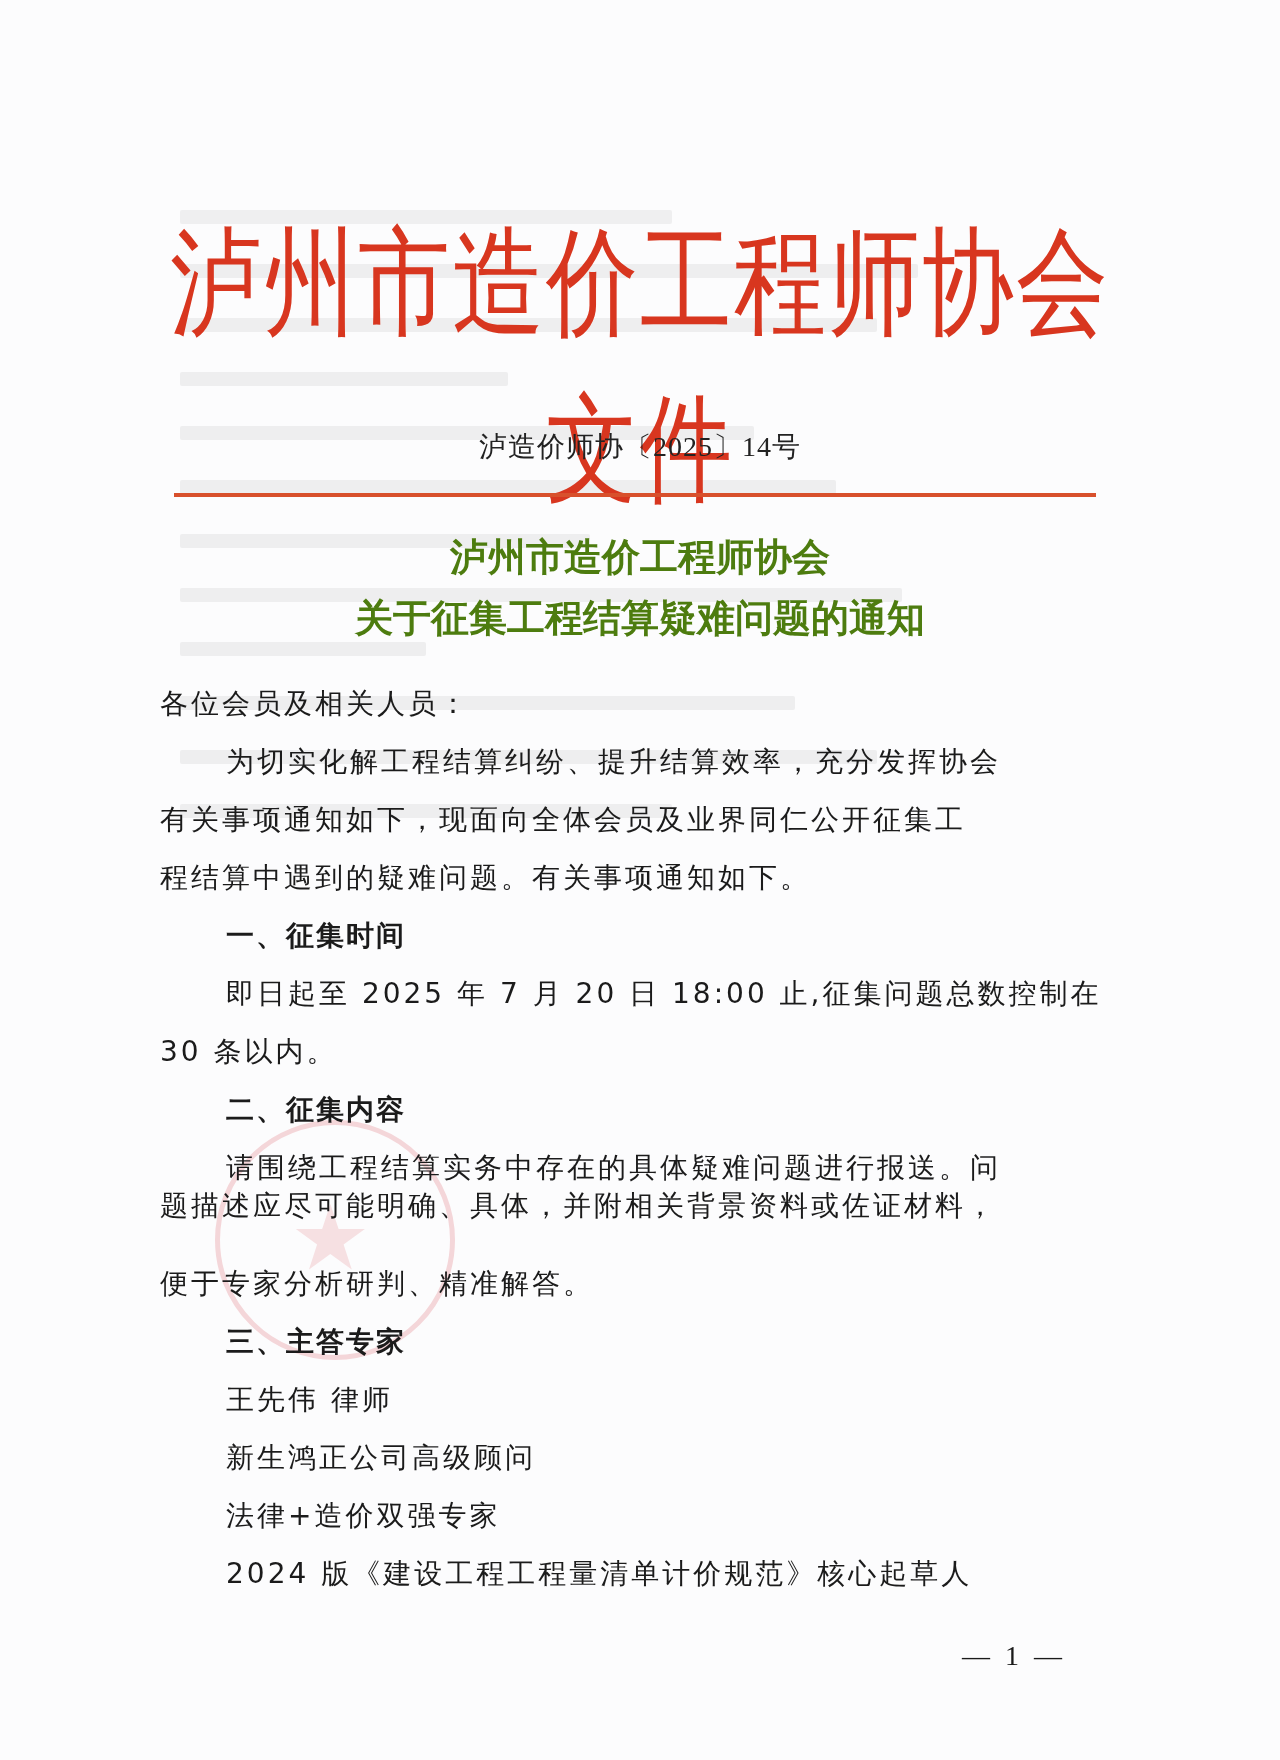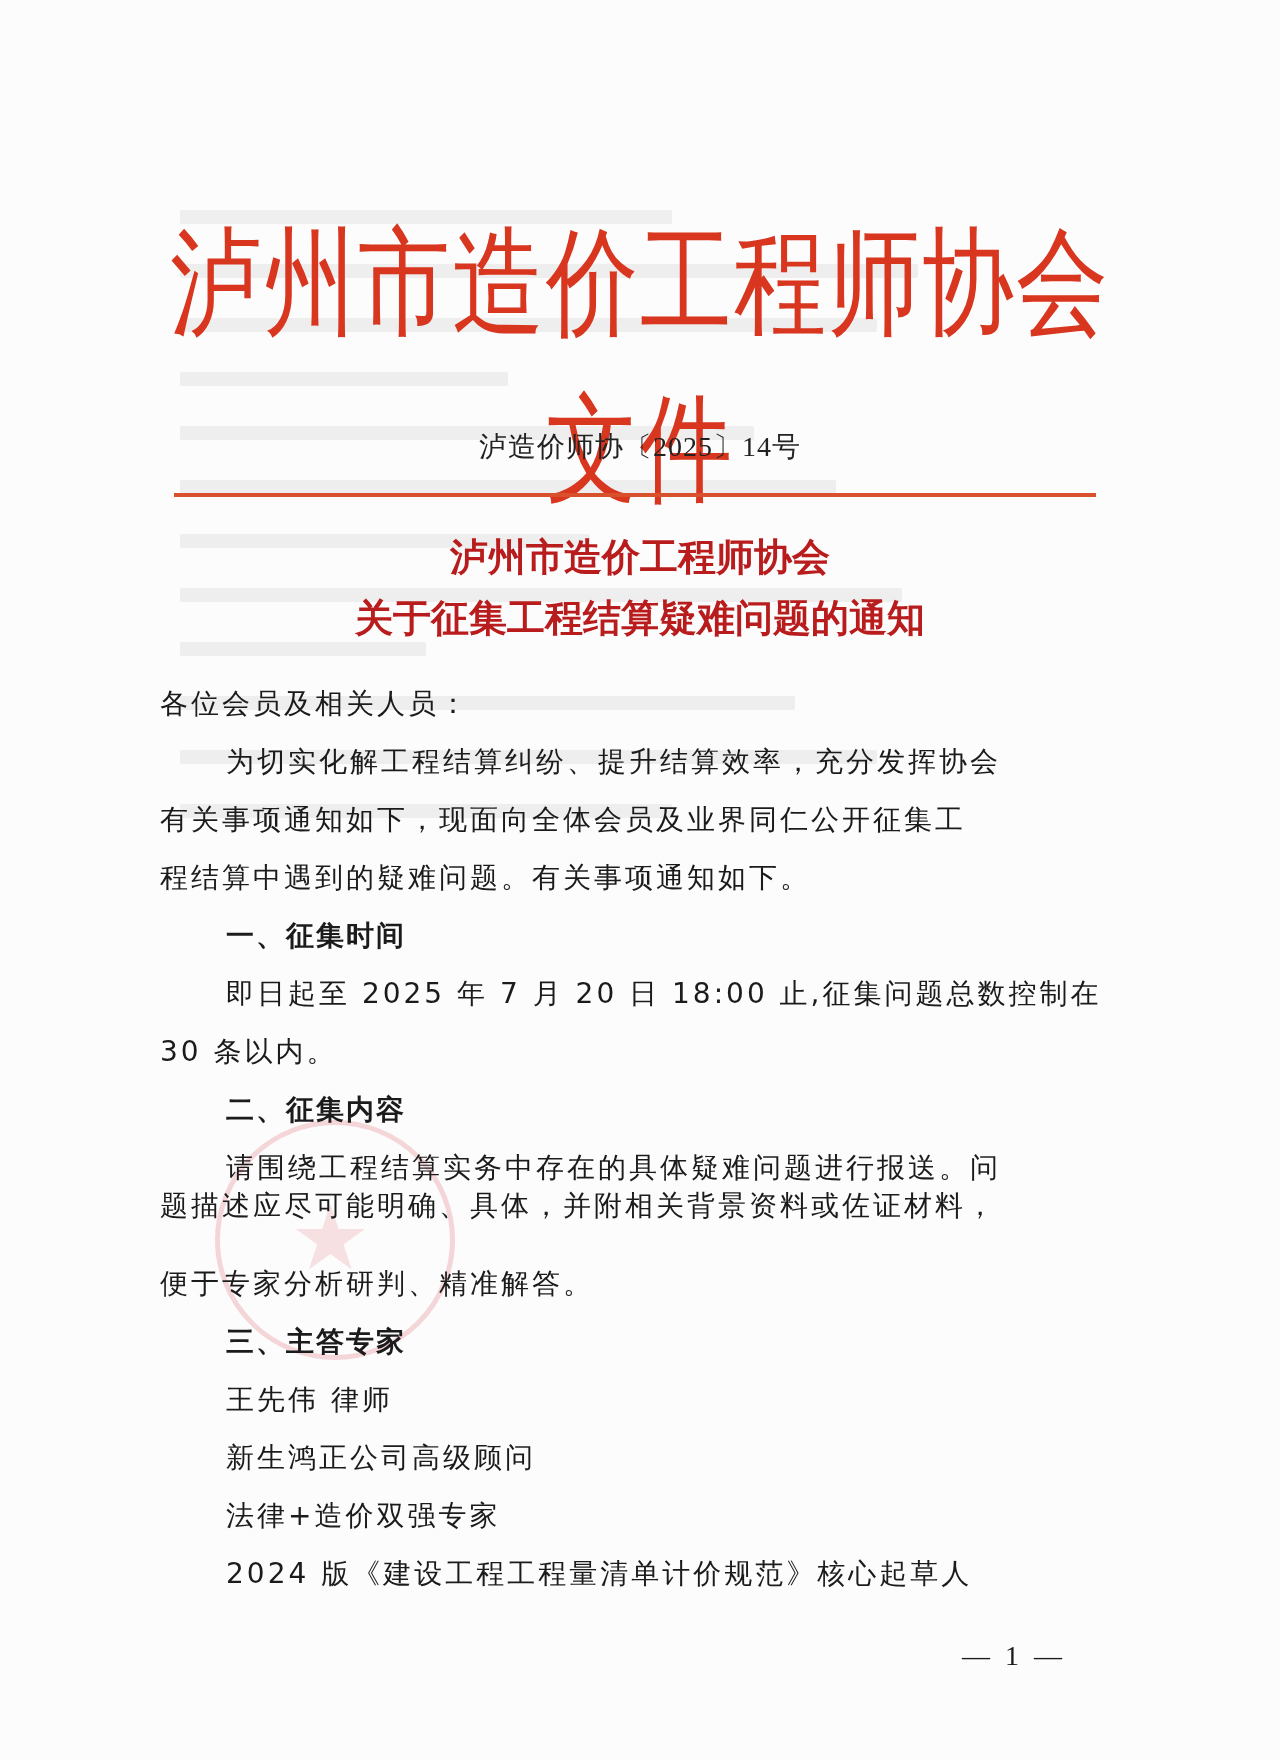--- a/index.html
+++ b/index.html
@@ -73,21 +73,21 @@
       background: #d8502c;
     }
     .title {
       position: absolute;
       left: 0;
       width: 1280px;
       text-align: center;
       font-family: "DejaVu Serif", "Liberation Serif", serif;
       font-weight: bold;
       font-size: 38px;
-      color: #b91c1c;
+      color: #4d7c0f;
       letter-spacing: 0px;
     }
     .title.l1 { top: 532px; }
     .title.l2 { top: 593px; }
     .body {
       position: absolute;
       left: 160px;
       top: 685px;
       width: 900px;
       font-family: "DejaVu Sans", "Liberation Sans", sans-serif;

